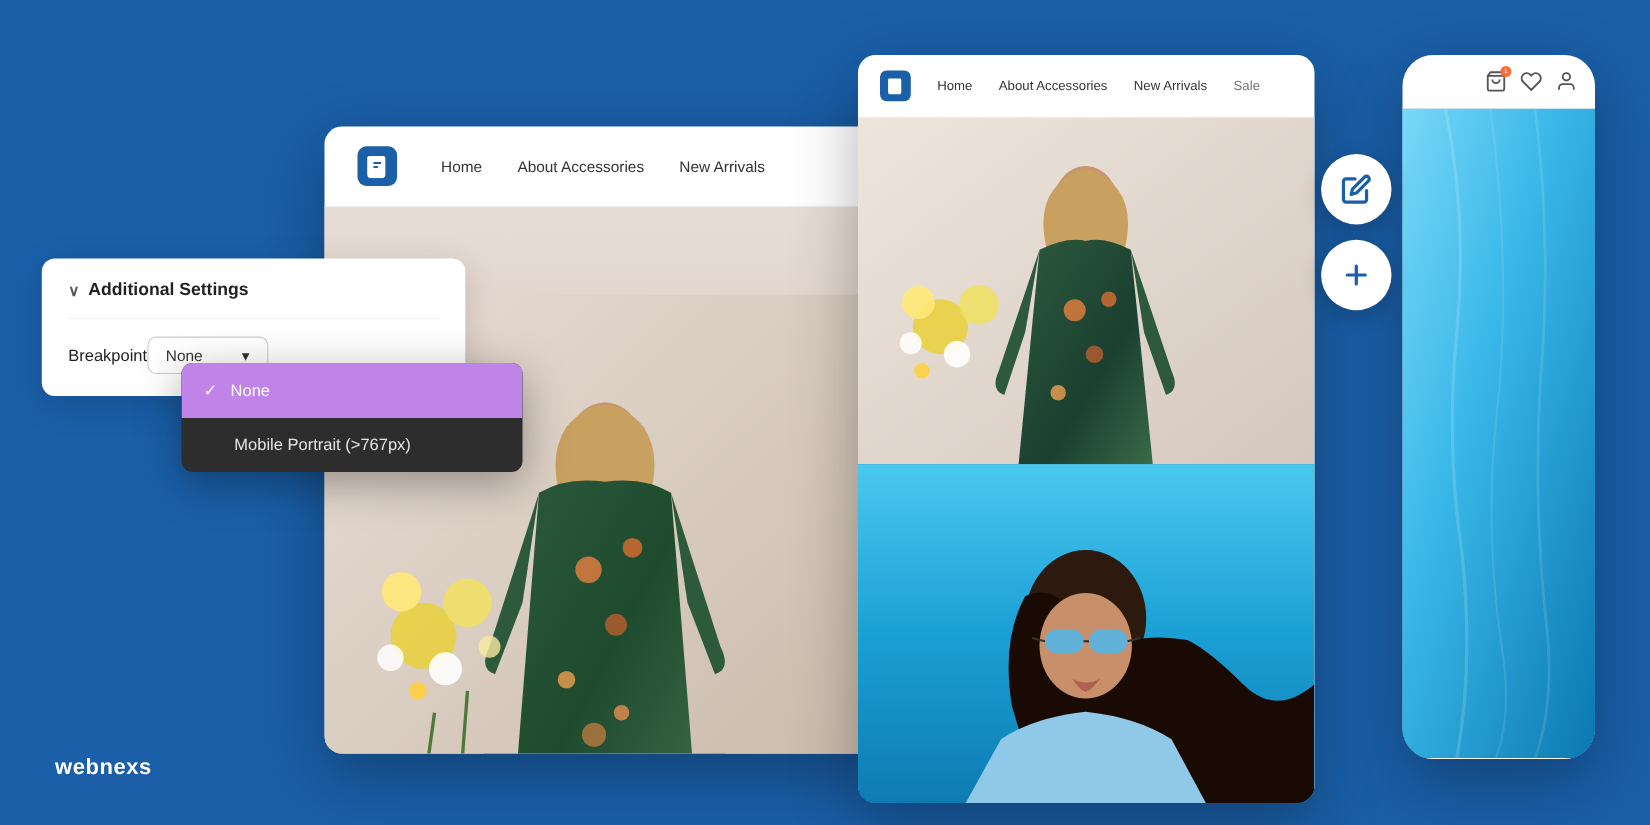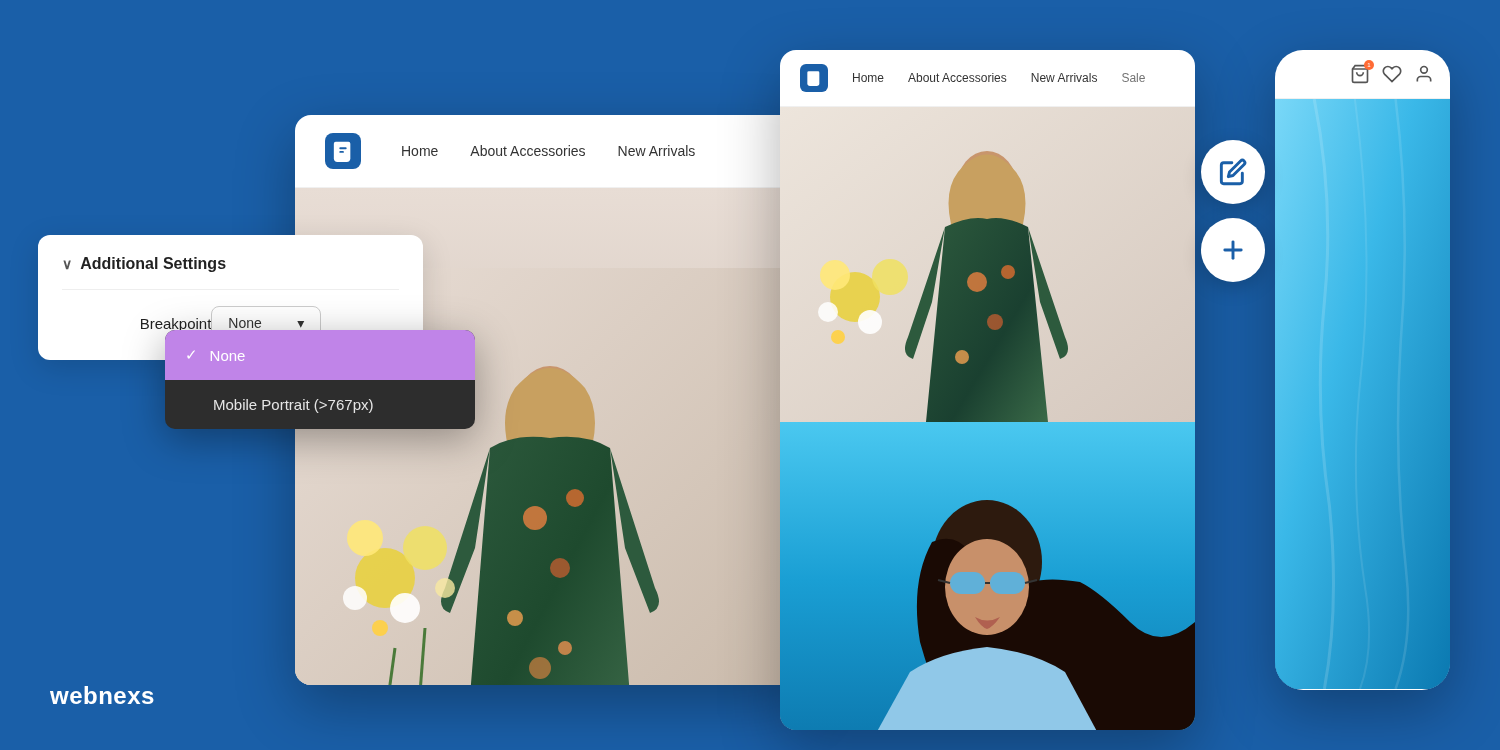--- a/index.html
+++ b/index.html
@@ -19,21 +19,21 @@
       inset: 0;
       background: #1a5fa8;
     }
 
     
     .brand-logo {
       position: absolute;
       bottom: 40px;
       left: 50px;
       color: white;
-      font-size: 24px;
+      font-size: 20px;
       font-weight: 700;
       letter-spacing: 0.5px;
       display: flex;
       align-items: center;
       gap: 10px;
     }
 
     
     .browser-main {
       position: absolute;
@@ -175,21 +175,21 @@
     }
 
     .chevron-icon {
       font-size: 14px;
       color: #555;
     }
 
     .settings-row {
       display: flex;
       align-items: center;
-      justify-content: center;
+      justify-content: flex-start;
     }
 
     .settings-label {
       font-size: 15px;
       font-weight: 500;
       color: #222;
     }
 
     .dropdown-btn {
       display: flex;

